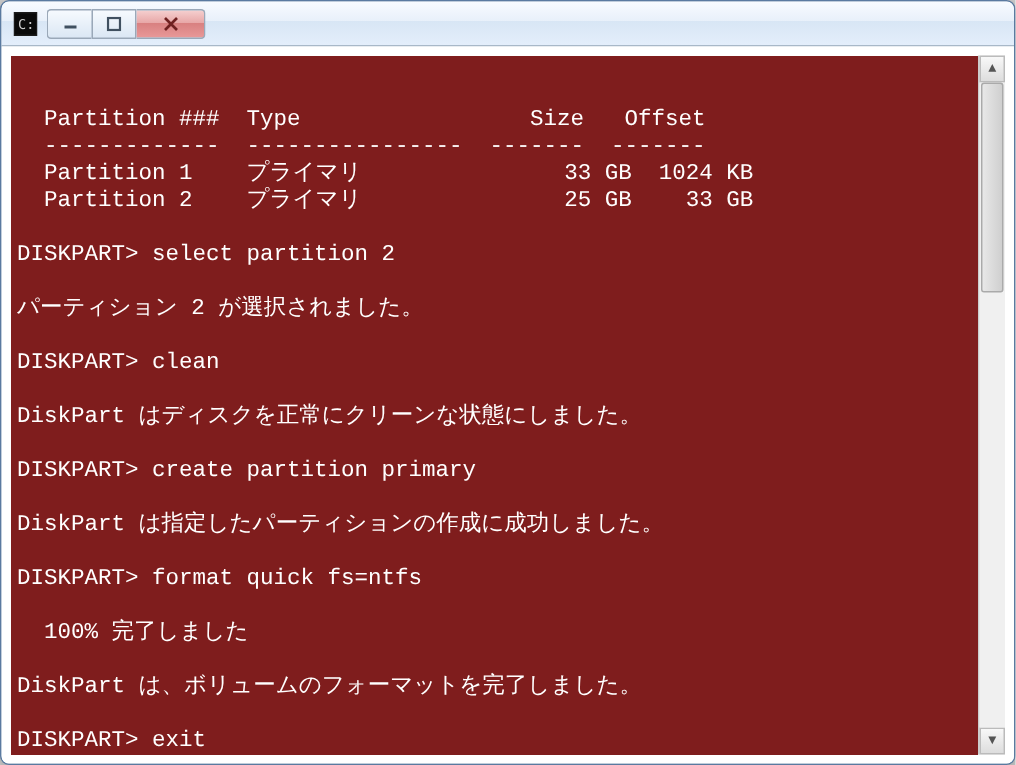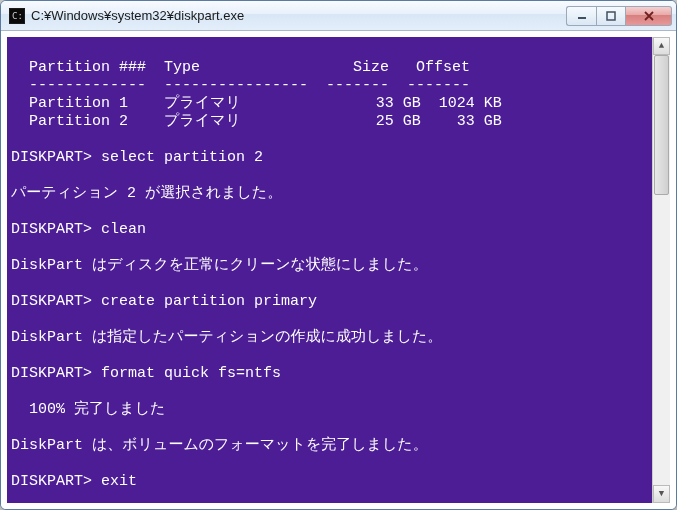--- a/index.html
+++ b/index.html
@@ -71,26 +71,26 @@
   }
   .client {
     flex: 1;
     background: #fff;
     padding: 6px;
     display: flex;
     min-height: 0;
   }
   .console {
     flex: 1;
-    background: #4c1d95;
+    background: #7f1d1d;
     color: #fff;
     font-family: "MS Gothic", "Courier New", monospace;
     font-size: 15px;
     line-height: 18px;
-    padding: 4px 0 4px 4px;
+    padding: 16px 0 4px 4px;
     overflow-y: auto;
     white-space: pre;
   }
   .console .row { white-space: pre; }
   .scrollbar {
     width: 18px;
     background: #efefef;
     border-left: 1px solid #ccc;
     display: flex;
     flex-direction: column;
@@ -125,21 +125,20 @@
 </head>
 <body>
 
 <div class="window">
   <div class="titlebar">
     <svg class="app-icon" viewBox="0 0 16 16">
       <rect x="0" y="0" width="16" height="16" fill="#1a1a1a"></rect>
       <rect x="1" y="1" width="14" height="14" fill="#0a0a0a"></rect>
       <text x="3" y="11" font-size="9" fill="#ccc" font-family="monospace">C:</text>
     </svg>
-    <div class="title">C:¥Windows¥system32¥diskpart.exe</div>
     <div class="win-controls">
       <div class="win-btn min">
         <svg width="10" height="10" viewBox="0 0 10 10">
             <rect x="1" y="6" width="8" height="2" fill="#405060"></rect>
           </svg>
       </div>
       <div class="win-btn max">
         <svg width="10" height="10" viewBox="0 0 10 10">
             <rect x="1" y="1" width="8" height="8" fill="none" stroke="#405060" stroke-width="1.5"></rect>
           </svg>

